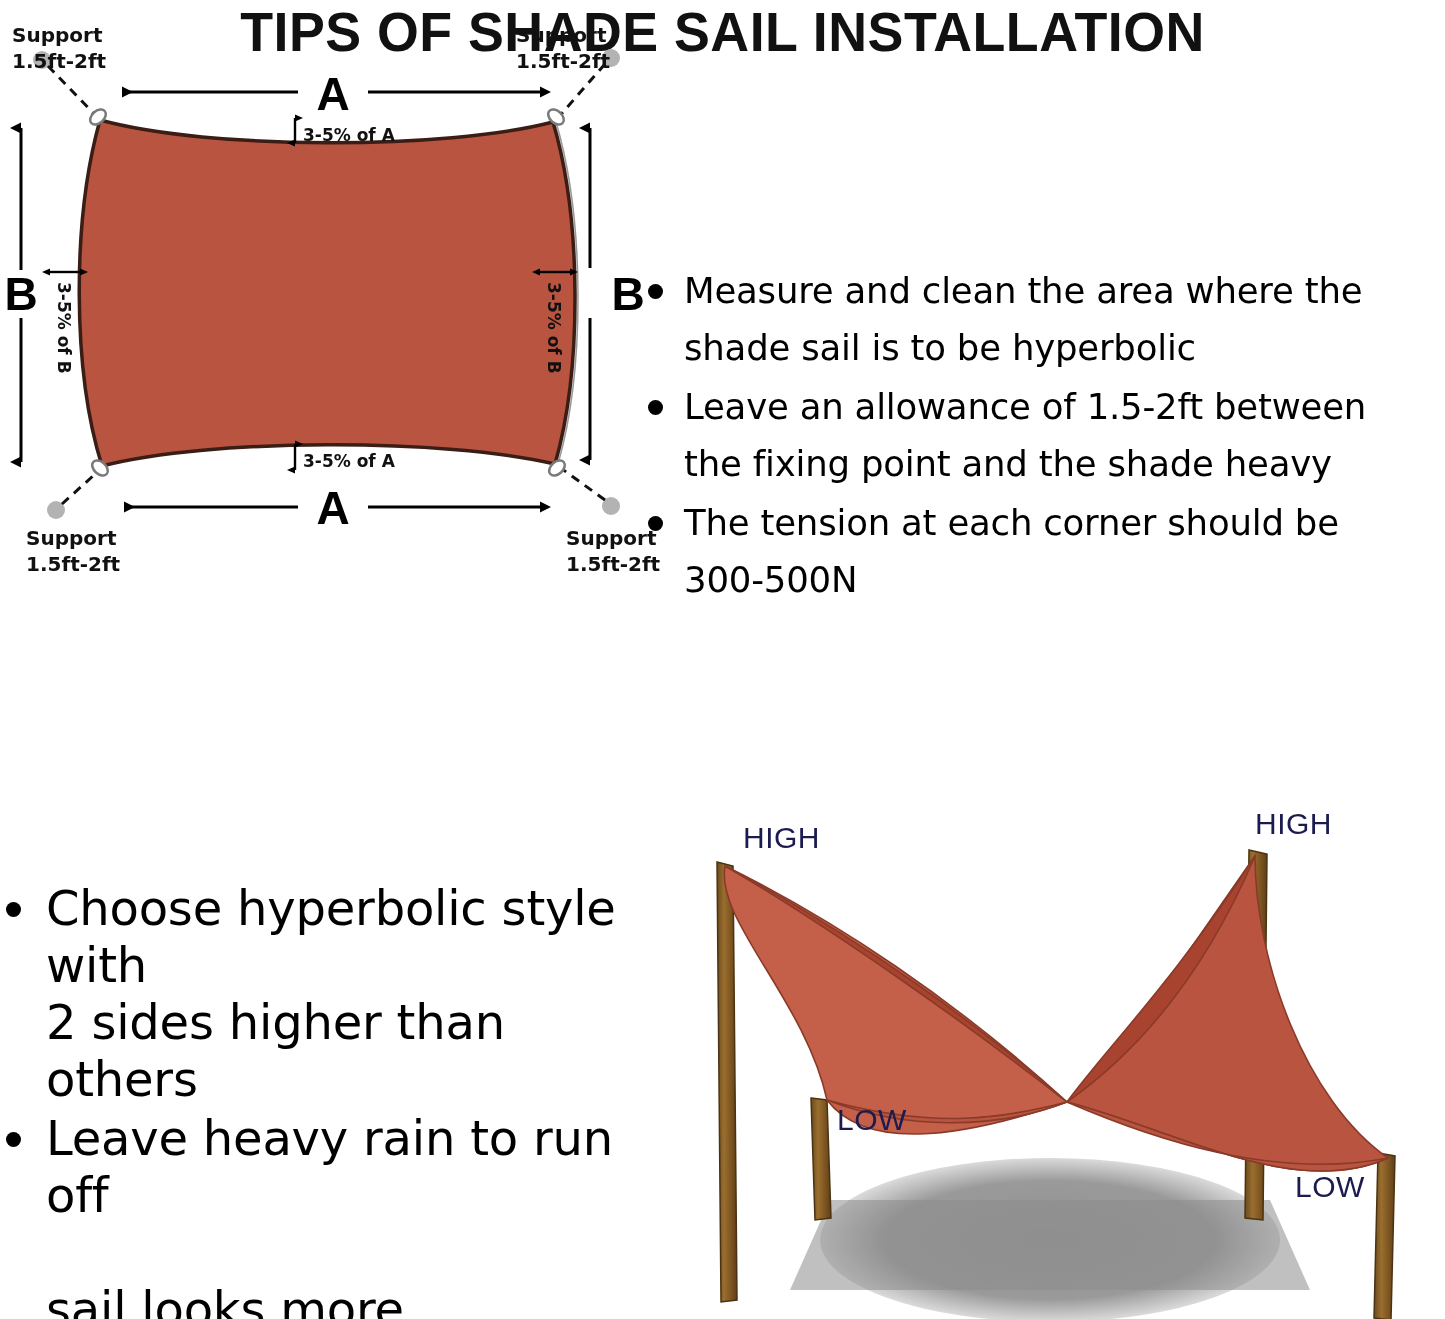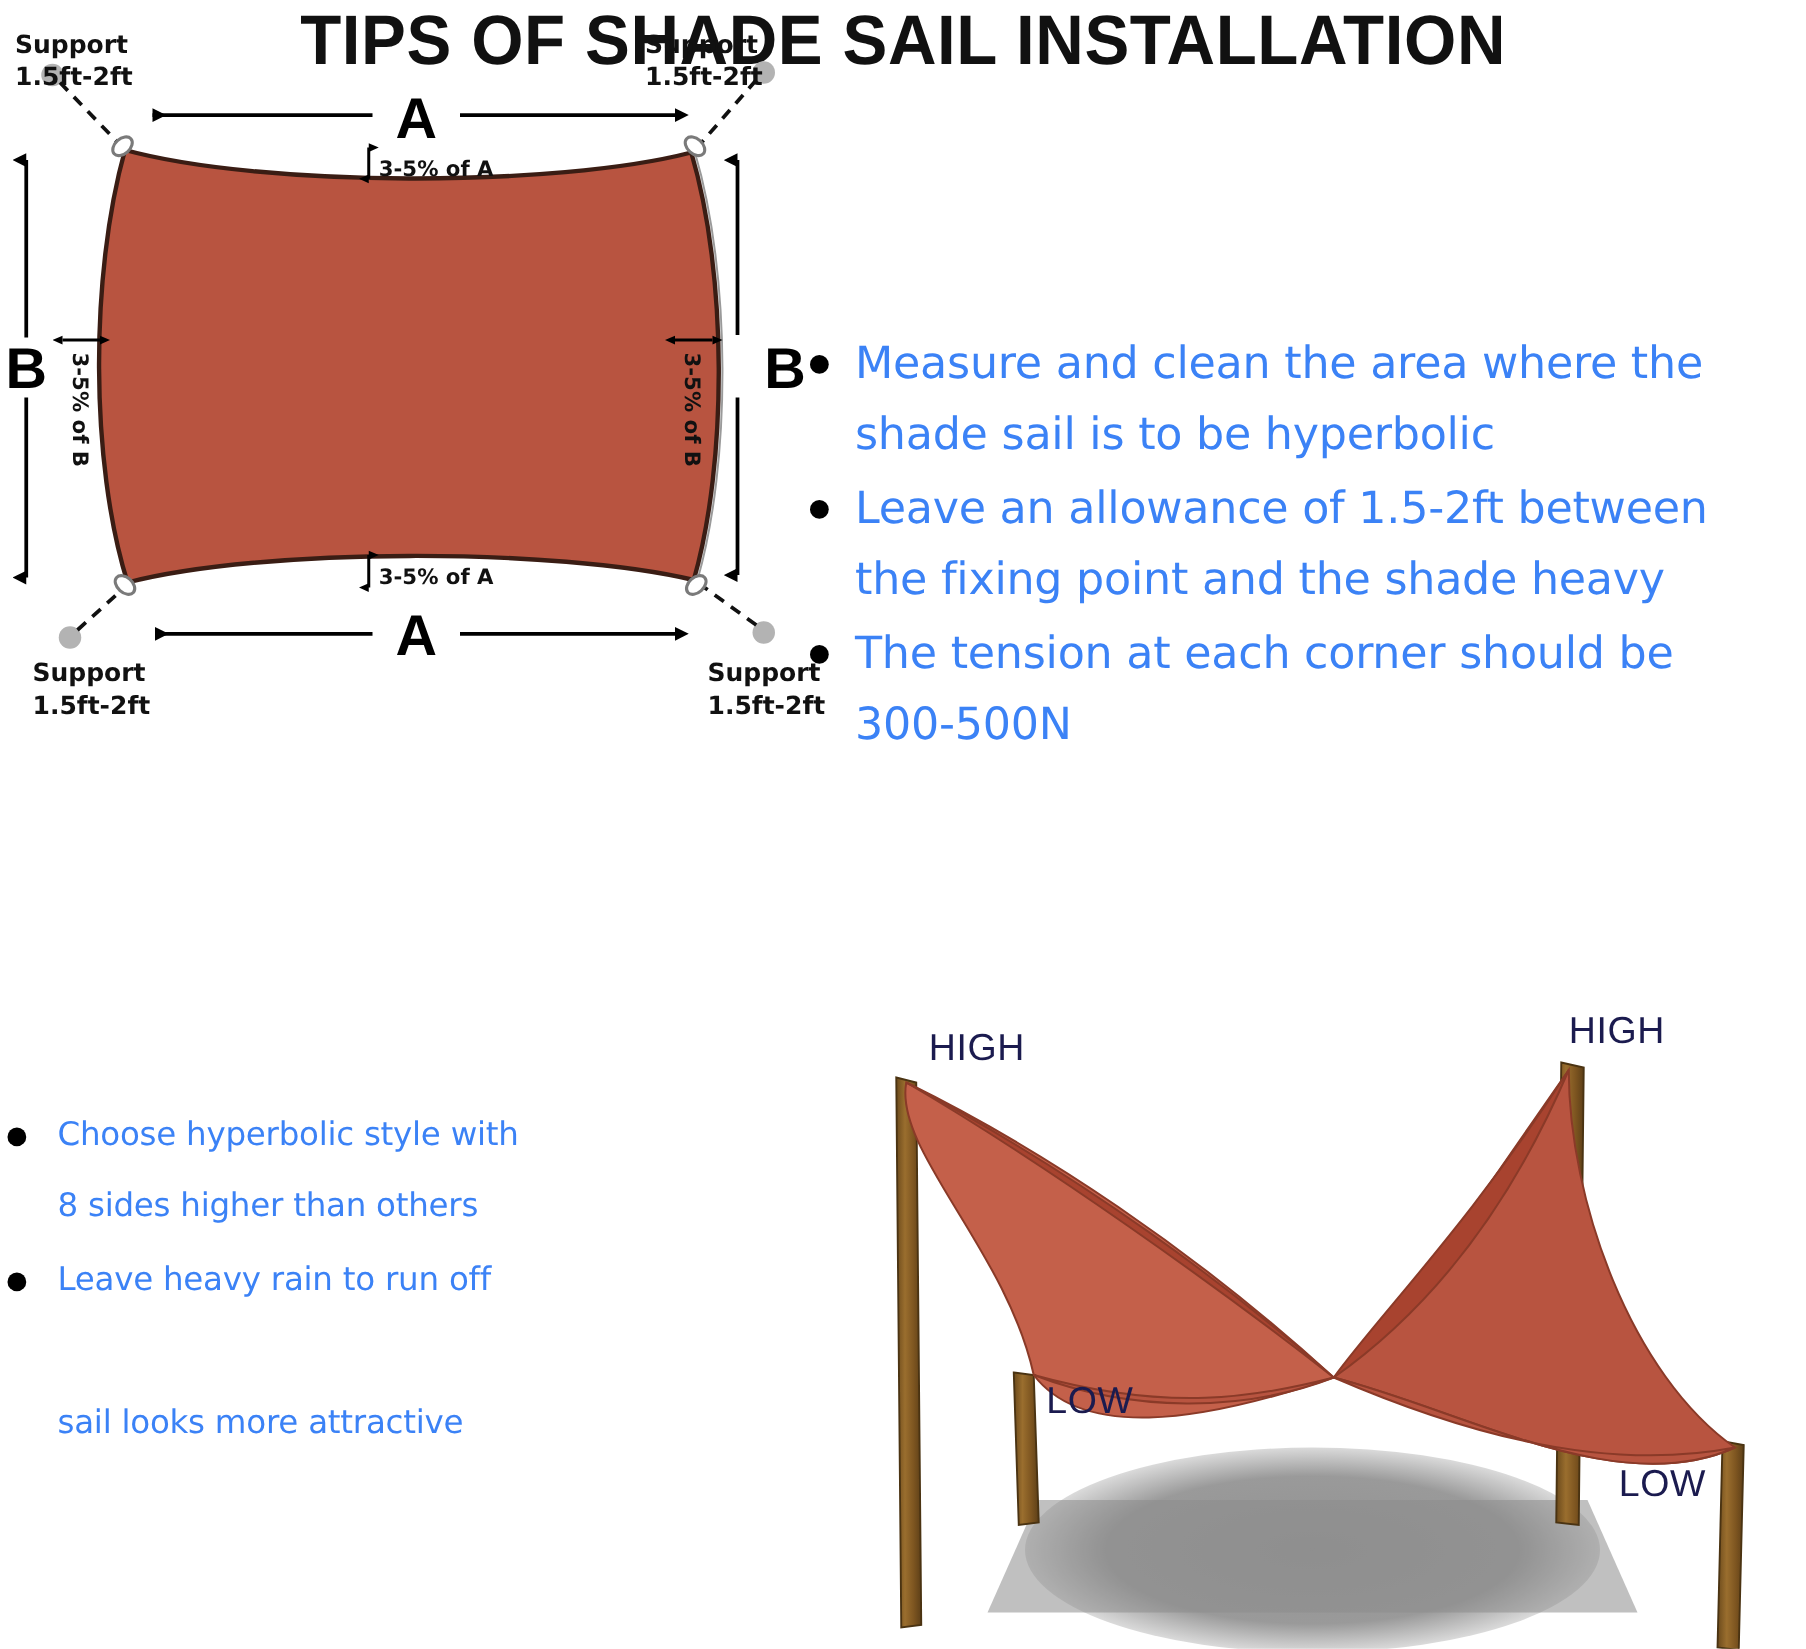--- a/index.html
+++ b/index.html
@@ -49,35 +49,35 @@
     list-style: none;
     margin: 0;
     padding: 0;
   }
   ul.bullets li {
     position: relative;
     padding-left: 44px;
     font-family: "DejaVu Sans", sans-serif;
     font-size: 35px;
     line-height: 56px;
-    color: #3b82f6;
+    color: #000000;
     margin: 0 0 2px 0;
     letter-spacing: -0.2px;
   }
   ul.bullets li .dot {
     position: absolute;
     left: 8px;
     top: 22px;
     width: 15px;
     height: 15px;
     background: #000000;
     border-radius: 50%;
   }
   #tips-list ul.bullets li { font-size: 35.5px; line-height: 57px; }
-  #hyper-list ul.bullets li { font-size: 26px; line-height: 57px; padding-left: 46px; }
+  #hyper-list ul.bullets li { font-size: 48px; line-height: 57px; padding-left: 46px; }
   #hyper-list ul.bullets li .dot { left: 6px; }
 
   
   svg { display: block; }
 
   .lbl-support {
     font-family: "DejaVu Sans", sans-serif;
     font-weight: bold;
     font-size: 20px;
     fill: #111111;
@@ -247,21 +247,21 @@
       <span>300-500N</span>
     </li>
   </ul>
 </div>
 
 <div class="panel" id="hyper-list">
   <ul class="bullets">
     <li>
       <span class="dot"></span>
       <span>Choose hyperbolic style with</span><br>
-      <span>8 sides higher than others</span>
+      <span>2 sides higher than others</span>
     </li>
     <li>
       <span class="dot"></span>
       <span>Leave heavy rain to run off</span><br>
       <br>
       <span>sail looks more attractive</span>
     </li>
   </ul>
 </div>
 

